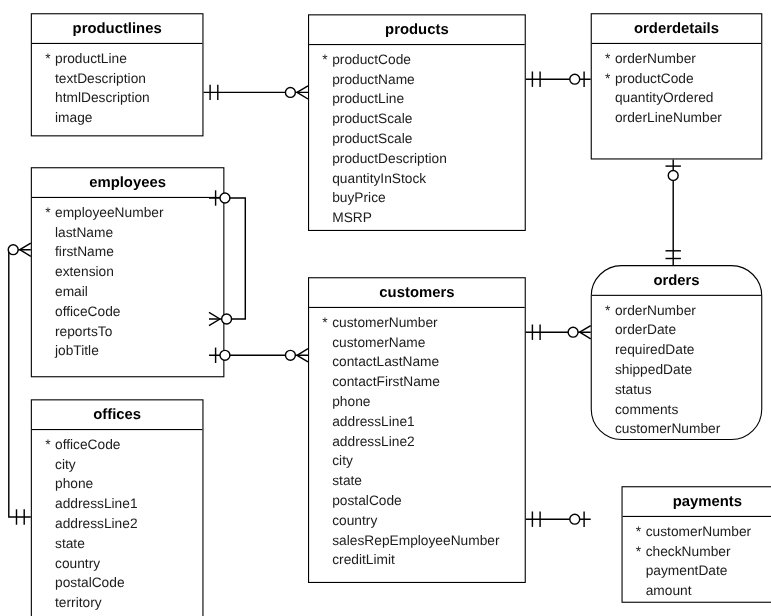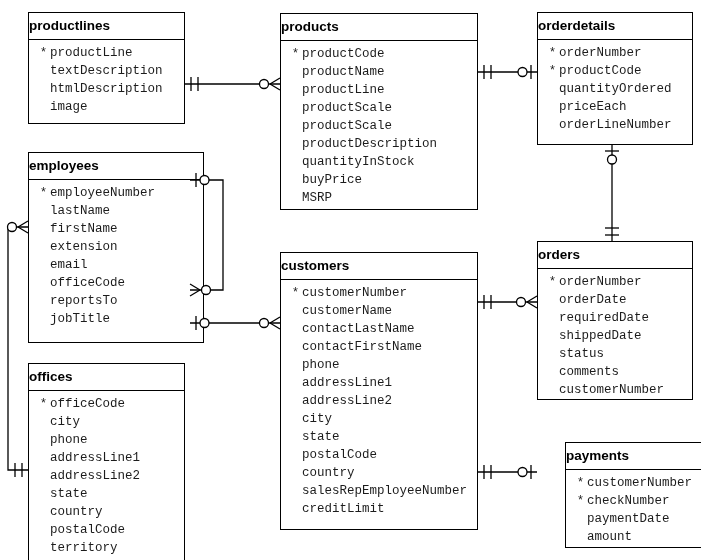--- a/index.html
+++ b/index.html
@@ -1,22 +1,22 @@
 <!DOCTYPE html>
 <html><head>
 <meta charset="utf-8">
 <style>
   html,body{margin:0;padding:0;background:#ffffff;}
   #stage{position:relative;width:701px;height:560px;background:#ffffff;overflow:hidden;
          font-family:"Liberation Sans",sans-serif;}
   .entity{position:absolute;background:#ffffff;border:1.5px solid #000000;
           box-sizing:border-box;z-index:1;}
-  .entity-title{height:26px;line-height:25px;text-align:left;font-weight:bold;
+  .entity-title{height:26px;line-height:25px;text-align:center;font-weight:bold;
           font-size:13.5px;color:#000000;border-bottom:1.5px solid #000000;}
-  .entity-body{padding:4px 2px 0 8px;font-family:Liberation Mono, monospace;}
+  .entity-body{padding:4px 2px 0 8px;}
   .field-row{height:18px;line-height:18px;font-size:12.5px;color:#1c1c1c;white-space:nowrap;}
   .star{display:inline-block;width:13px;text-align:center;color:#1c1c1c;}
   #rels{position:absolute;left:0;top:0;z-index:2;}
   #rels polyline, #rels line{stroke:#000000;stroke-width:1.3;fill:none;}
   #rels circle{stroke:#000000;stroke-width:1.3;fill:#ffffff;}
 </style>
 </head>
 <body>
 
 <div id="stage">
@@ -42,38 +42,37 @@
         <div class="field-row"><span class="star"></span><span>buyPrice</span></div>
         <div class="field-row"><span class="star"></span><span>MSRP</span></div>
       </div>
     </div>
     <div class="entity" style="left: 537px; top: 12px; width: 156px; height: 133px;">
       <div class="entity-title">orderdetails</div>
       <div class="entity-body">
         <div class="field-row"><span class="star">*</span><span>orderNumber</span></div>
         <div class="field-row"><span class="star">*</span><span>productCode</span></div>
         <div class="field-row"><span class="star"></span><span>quantityOrdered</span></div>
-        <div class="field-row"><span class="star"></span><span>priceEach</span></div>
         <div class="field-row"><span class="star"></span><span>orderLineNumber</span></div>
       </div>
     </div>
     <div class="entity" style="left: 28px; top: 152px; width: 176px; height: 191px;">
       <div class="entity-title">employees</div>
       <div class="entity-body">
         <div class="field-row"><span class="star">*</span><span>employeeNumber</span></div>
         <div class="field-row"><span class="star"></span><span>lastName</span></div>
         <div class="field-row"><span class="star"></span><span>firstName</span></div>
         <div class="field-row"><span class="star"></span><span>extension</span></div>
         <div class="field-row"><span class="star"></span><span>email</span></div>
         <div class="field-row"><span class="star"></span><span>officeCode</span></div>
         <div class="field-row"><span class="star"></span><span>reportsTo</span></div>
         <div class="field-row"><span class="star"></span><span>jobTitle</span></div>
       </div>
     </div>
-    <div class="entity" style="left: 537px; top: 241px; width: 156px; height: 159px;">
+    <div class="entity" style="left: 537px; top: 241px; width: 156px; height: 159px; border-radius: 28px;">
       <div class="entity-title">orders</div>
       <div class="entity-body">
         <div class="field-row"><span class="star">*</span><span>orderNumber</span></div>
         <div class="field-row"><span class="star"></span><span>orderDate</span></div>
         <div class="field-row"><span class="star"></span><span>requiredDate</span></div>
         <div class="field-row"><span class="star"></span><span>shippedDate</span></div>
         <div class="field-row"><span class="star"></span><span>status</span></div>
         <div class="field-row"><span class="star"></span><span>comments</span></div>
         <div class="field-row"><span class="star"></span><span>customerNumber</span></div>
       </div>

